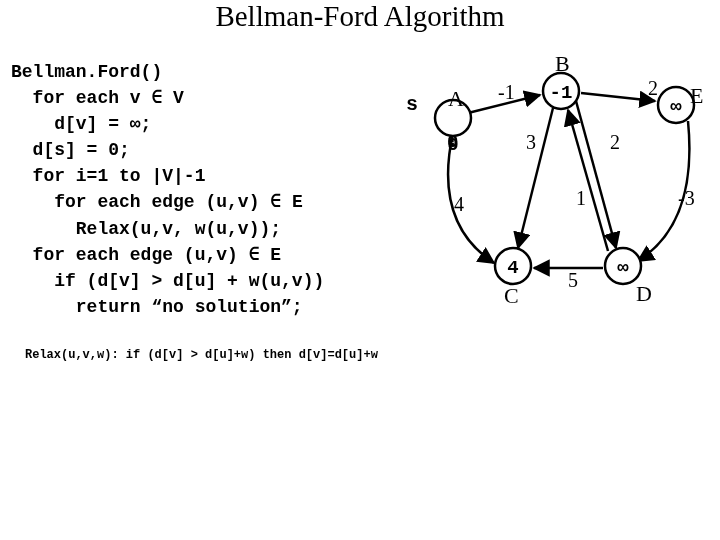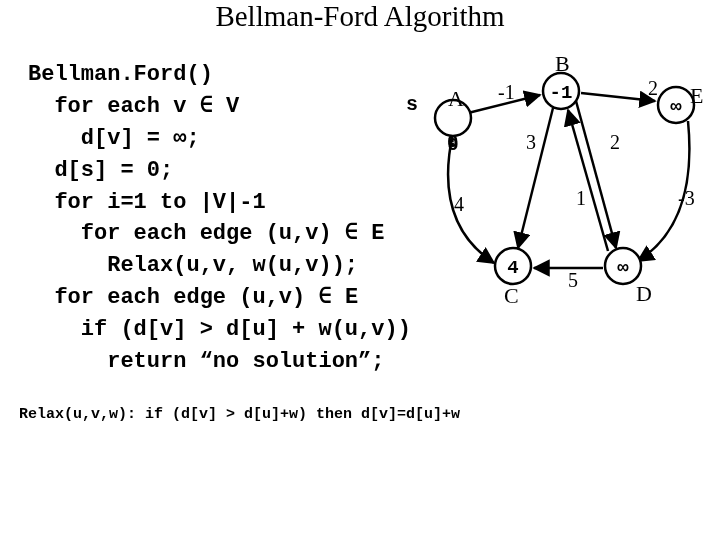--- a/index.html
+++ b/index.html
@@ -1,19 +1,19 @@
 <!DOCTYPE html>
 <html><head>
 <meta charset="utf-8">
 <style>
   html,body{margin:0;padding:0;width:720px;height:540px;background:#fff;font-family:"Times New Roman",serif;color:#000}
   .title{font-size:29px;text-align:center;font-family:"Times New Roman",serif}
   .content{position:relative;margin-top:26px}
-  .code{font-family:"Courier New",monospace;font-size:22px;font-weight:bold;line-height:1.45;white-space:pre;margin-left:28px}
-  .relax{font-family:"Courier New",monospace;font-size:15px;font-weight:bold;margin-left:19px;margin-top:28px;white-space:pre}
+  .code{font-family:"Courier New",monospace;font-size:18px;font-weight:bold;line-height:1.45;white-space:pre;margin-left:11px}
+  .relax{font-family:"Courier New",monospace;font-size:12px;font-weight:bold;margin-left:25px;margin-top:28px;white-space:pre}
   .graph{position:absolute;left:398px;top:-6px;width:310px;height:260px}
   .graph svg{width:310px;height:260px}
   .nodelabel{font-family:"Times New Roman",serif;font-size:22px}
   .nodeval{font-family:"Courier New",monospace;font-size:19px;font-weight:bold}
   .edgew{font-family:"Times New Roman",serif;font-size:20px}
   .svlabel{font-family:"Courier New",monospace;font-size:20px;font-weight:bold}
 </style>
 </head>
 <body>
 

